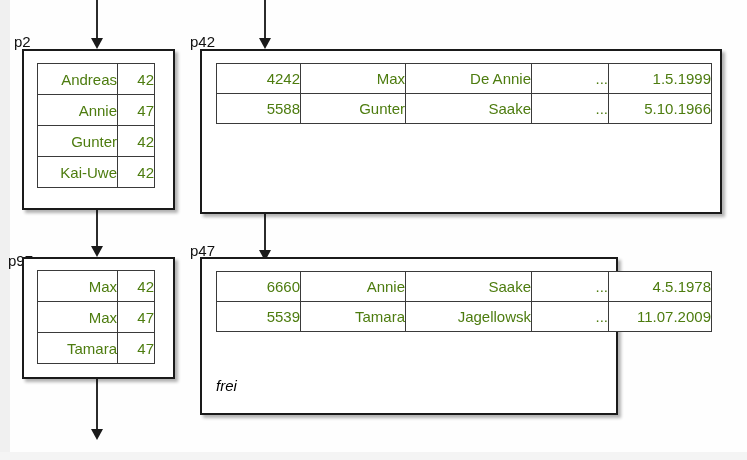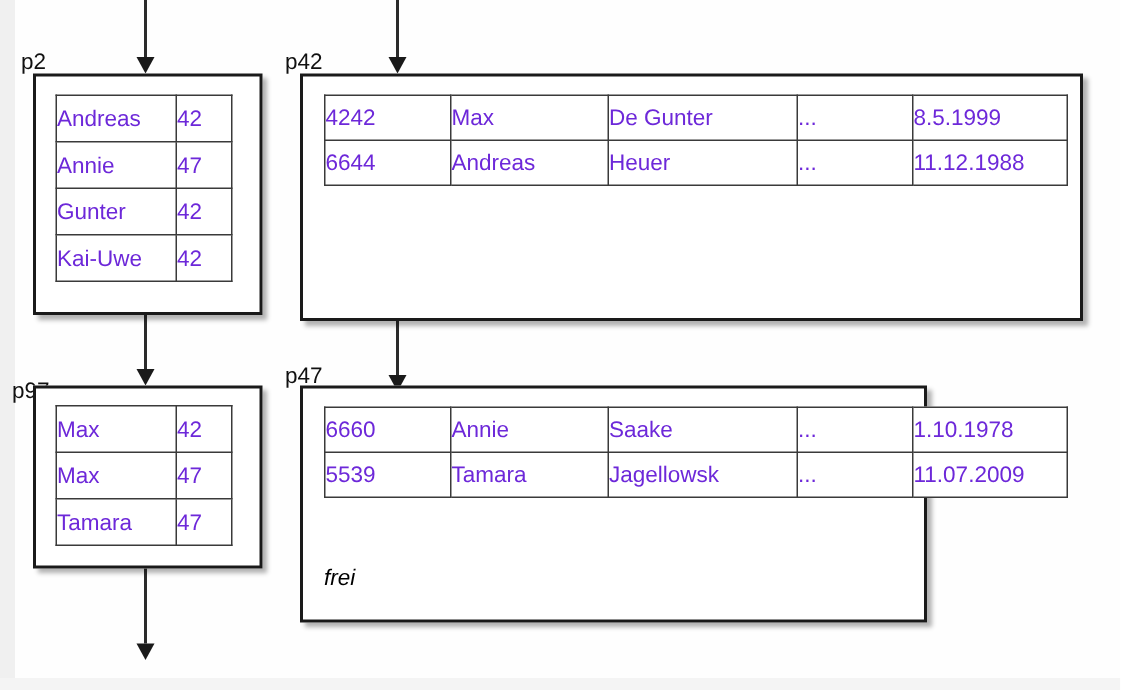--- a/index.html
+++ b/index.html
@@ -46,24 +46,24 @@
   }
 
   
   table.rec {
     border-collapse: collapse;
     background: #ffffff;
     table-layout: fixed;
   }
   table.rec td {
     border: 1px solid #3a3a3a;
-    text-align: left;
+    text-align: right;
     vertical-align: middle;
     font-size: 15px;
-    color: #6d28d9;
+    color: #4d7c0f;
     padding: 0;
     white-space: nowrap;
   }
   table.rec.small td { height: 30px; }
   table.rec.wide  td { height: 29px; }
 
   .frei {
     position: absolute;
     font-style: italic;
     font-size: 15px;
@@ -161,30 +161,30 @@
         <col style="width:84px">
           <col style="width:105px">
           <col style="width:126px">
         <col style="width:77px">
           <col style="width:103px">
       </colgroup>
       <tbody>
         <tr>
           <td>4242</td>
           <td>Max</td>
-          <td>De Gunter</td>
-          <td>...</td>
-          <td>8.5.1999</td>
-        </tr>
-        <tr>
-          <td>6644</td>
-          <td>Andreas</td>
-          <td>Heuer</td>
-          <td>...</td>
-          <td>11.12.1988</td>
+          <td>De Annie</td>
+          <td>...</td>
+          <td>1.5.1999</td>
+        </tr>
+        <tr>
+          <td>5588</td>
+          <td>Gunter</td>
+          <td>Saake</td>
+          <td>...</td>
+          <td>5.10.1966</td>
         </tr>
       </tbody>
     </table>
   </div>
 
   <div class="page-label" style="left:8px; top:234px;margin-top:18px;">p97</div>
   <div class="page-box" style="left:22px; top:257px; width:153px; height:122px;">
     <table class="rec small" style="position:absolute; left:13px; top:11px; width:117px;">
       <colgroup>
           <col style="width:80px">
@@ -216,21 +216,21 @@
           <col style="width:126px">
         <col style="width:77px">
           <col style="width:103px">
       </colgroup>
       <tbody>
         <tr>
           <td>6660</td>
           <td>Annie</td>
           <td>Saake</td>
           <td>...</td>
-          <td>1.10.1978</td>
+          <td>4.5.1978</td>
         </tr>
         <tr>
           <td>5539</td>
           <td>Tamara</td>
           <td>Jagellowsk</td>
           <td>...</td>
           <td>11.07.2009</td>
         </tr>
       </tbody>
     </table>

